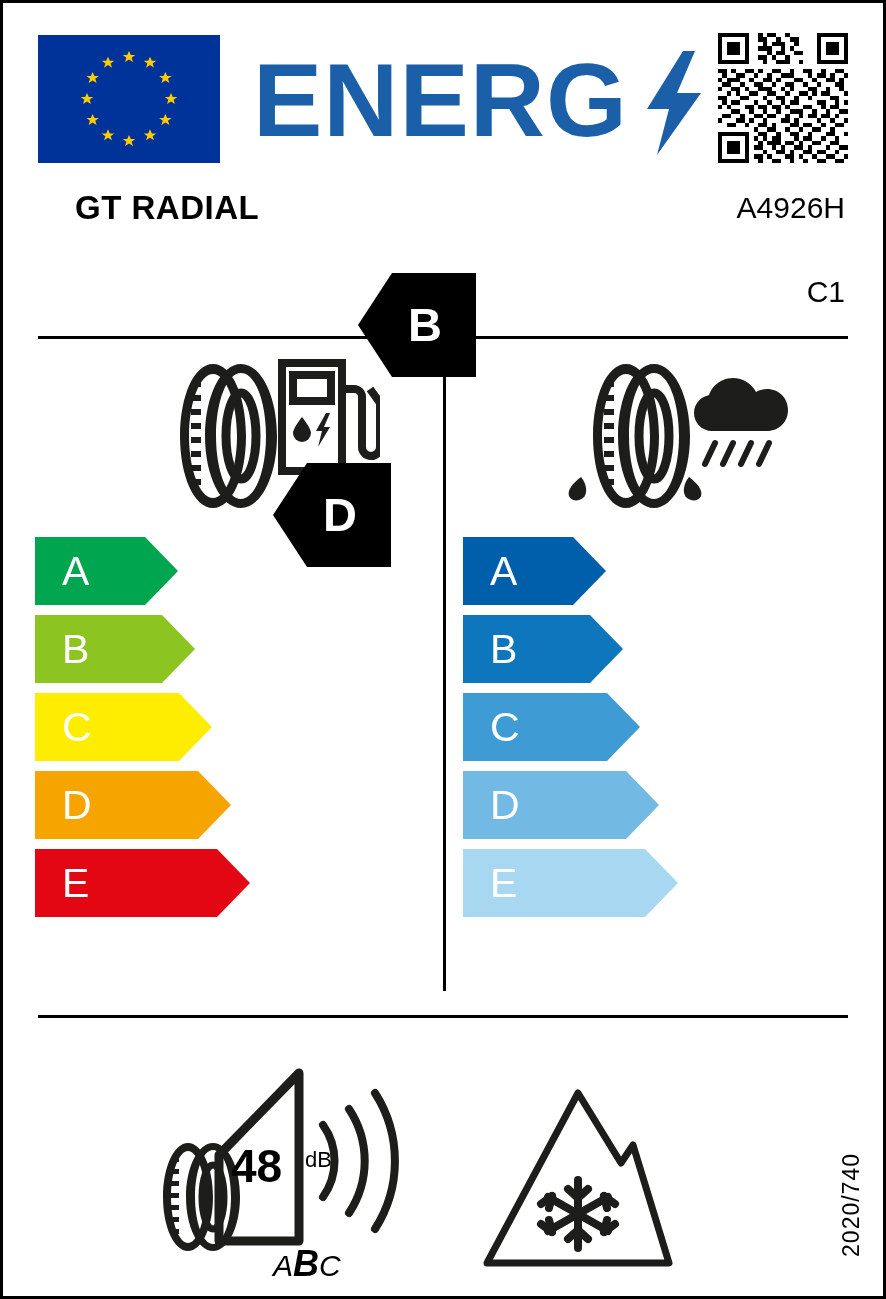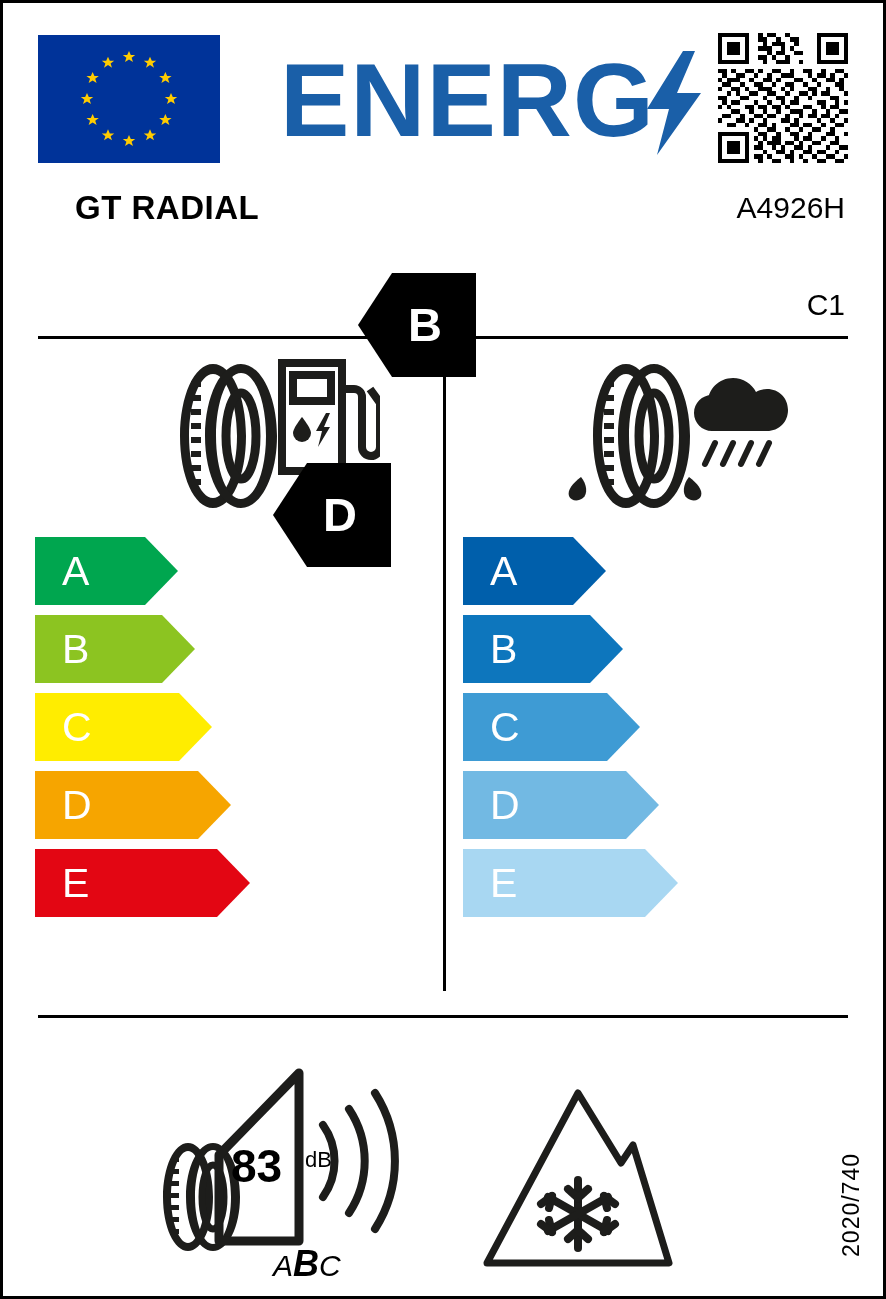--- a/index.html
+++ b/index.html
@@ -40,21 +40,20 @@
   }
   .energy-word {
     position: absolute;
     left: 250px; top: 42px;
     font-size: 104px;
     font-weight: bold;
     letter-spacing: 1px;
     color: #1a5fa8;
     line-height: 110px;
     font-family: "Liberation Sans", sans-serif;
-    margin-left: 27px;
   }
   .energy-bolt {
     position: absolute;
     left: 640px; top: 48px;
     width: 62px; height: 104px;
   }
   .qr {
     position: absolute;
     right: 35px; top: 30px;
     width: 130px; height: 130px;
@@ -90,21 +89,20 @@
   }
   .tyre-size {
     position: absolute;
     left: 40px; top: 0;
     font-size: 40px;
   }
   .class-code {
     position: absolute;
     right: 38px; top: 8px;
     font-size: 30px;
-    margin-top: 13px;
   }
 
   
   .hr-top {
     position: absolute;
     left: 35px; top: 333px;
     width: 810px; height: 3px;
     background: #000;
   }
   .hr-mid {
@@ -674,21 +672,21 @@
 
         <g fill="none" stroke="#1d1d1b" stroke-width="9" stroke-linejoin="round">
           <polygon points="66,108 146,26 146,194 66,194"></polygon>
         </g>
         <g fill="none" stroke="#1d1d1b" stroke-width="8" stroke-linecap="round">
           <path d="M170 78a62 62 0 0 1 0 72"></path>
           <path d="M196 62a94 94 0 0 1 0 104"></path>
           <path d="M222 46a126 126 0 0 1 0 136"></path>
         </g>
       </svg>
-      <div class="db-value">83</div>
+      <div class="db-value">48</div>
       <div class="db-unit">dB</div>
       <div class="noise-classes">
         <span>A</span><span class="sel">B</span><span>C</span>
       </div>
     </div>
 
     <div class="snow-group">
       <svg width="190" height="195" viewBox="0 0 190 195">
         <polygon points="95,8 138,78 150,60 186,178 4,178" fill="none" stroke="#1d1d1b" stroke-width="7" stroke-linejoin="round"></polygon>
         <g stroke="#1d1d1b" stroke-width="8" stroke-linecap="round">

